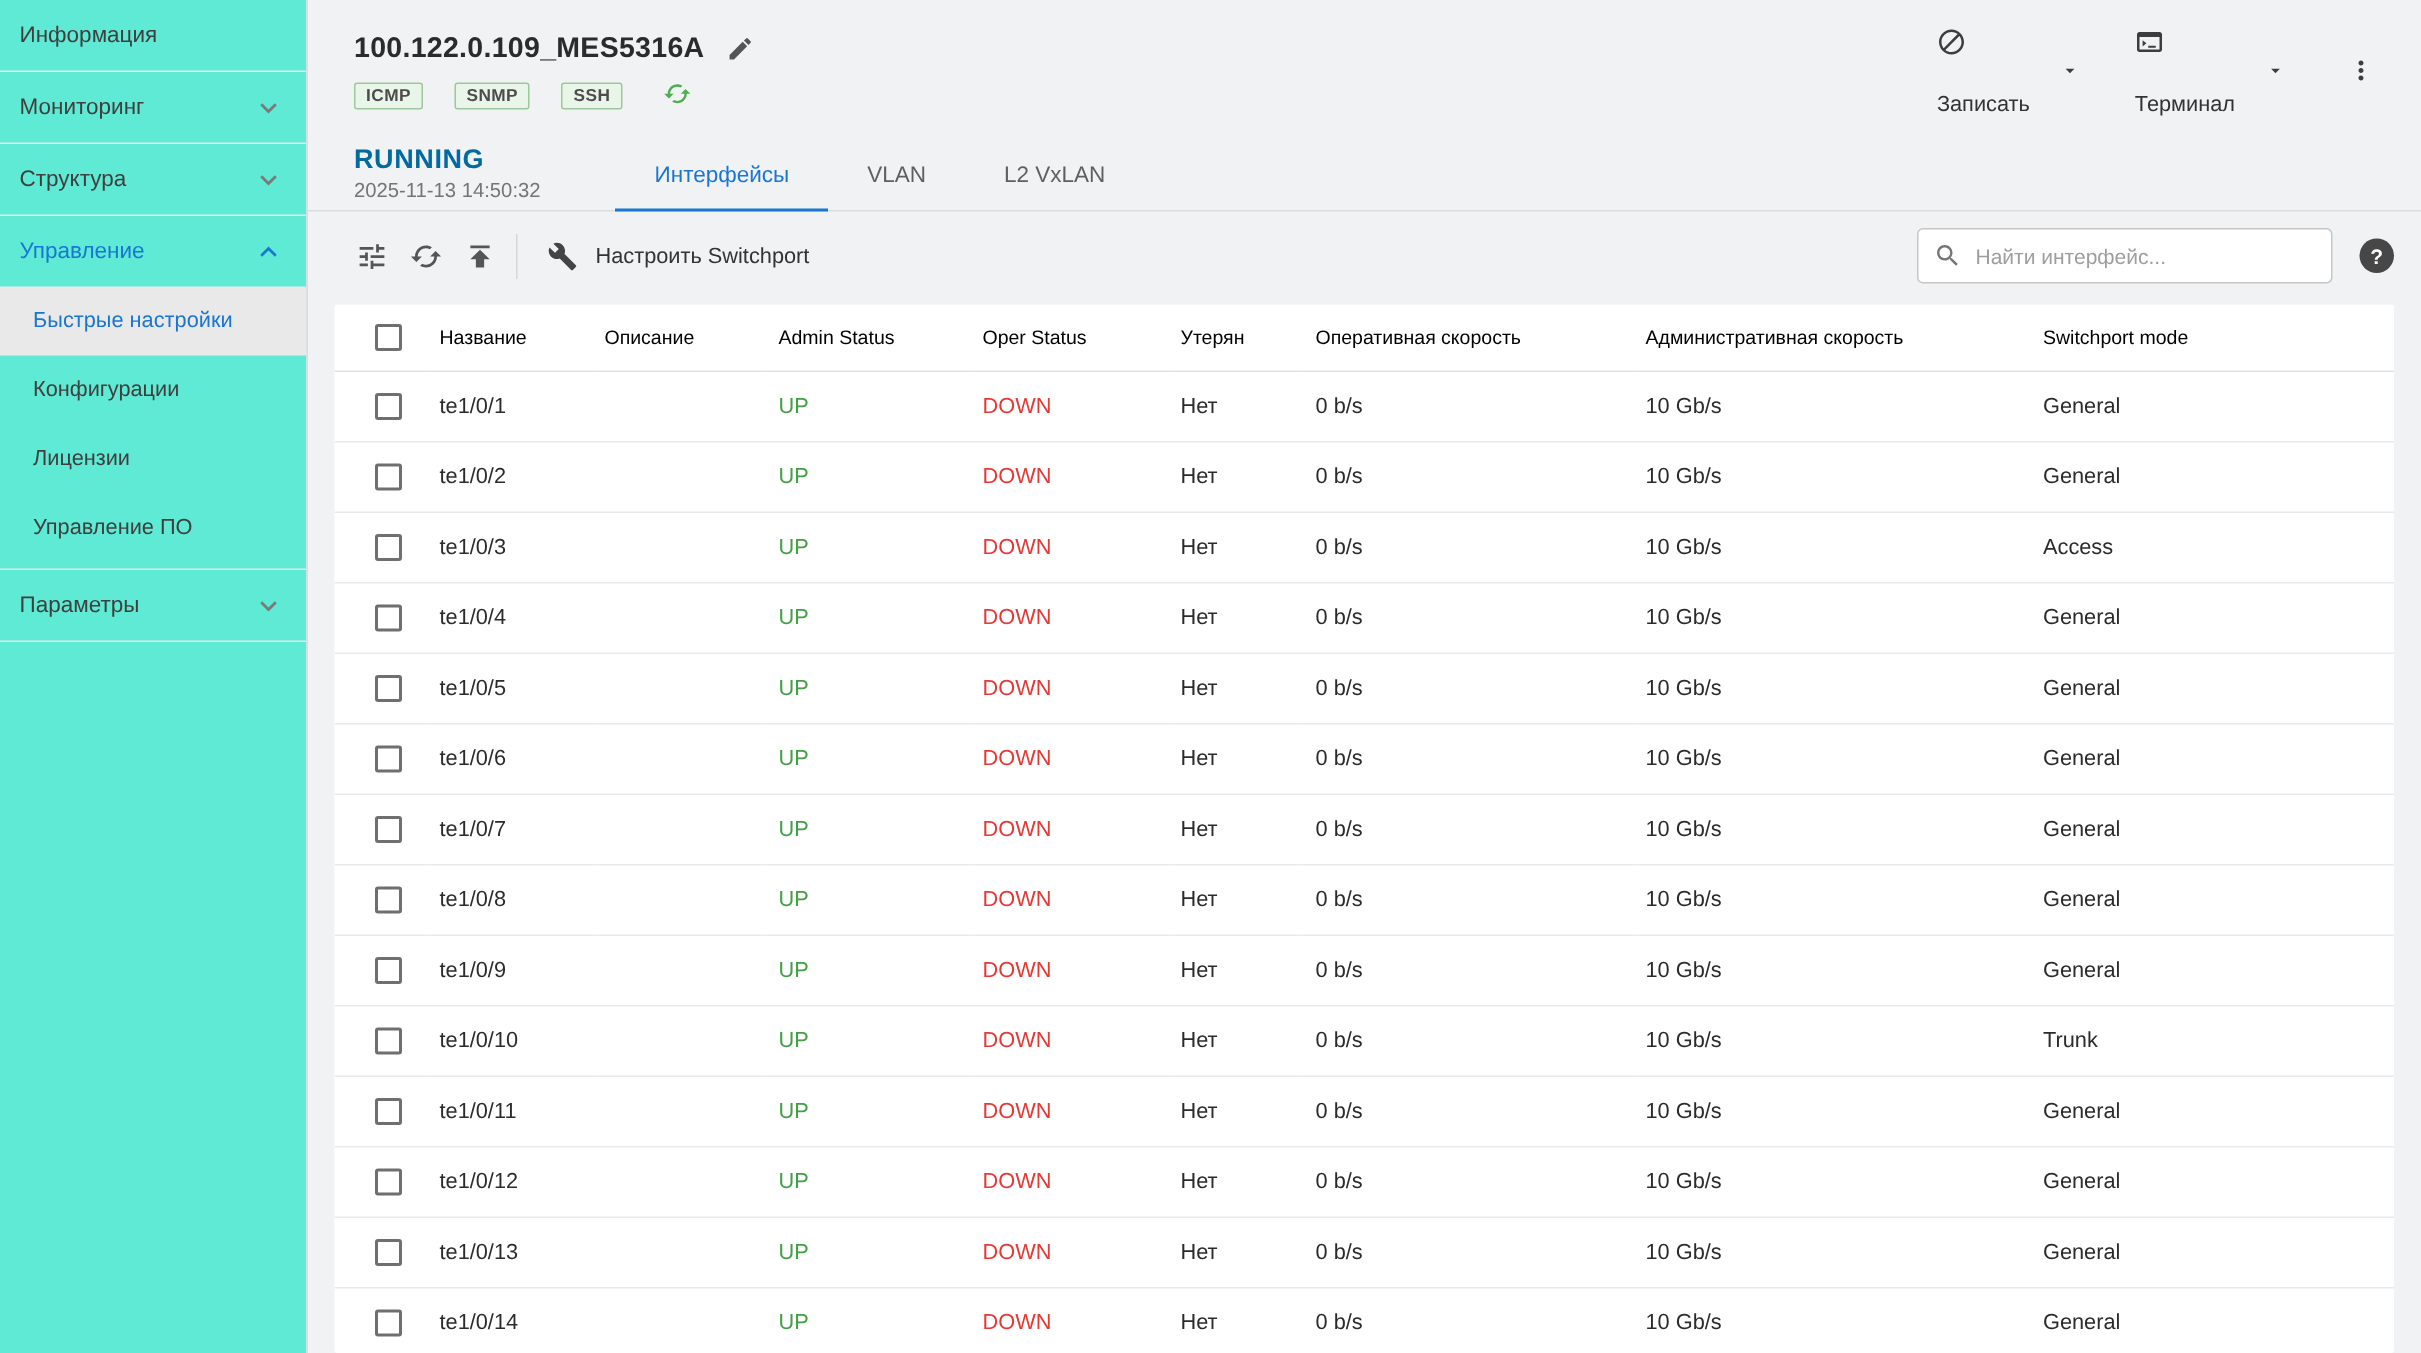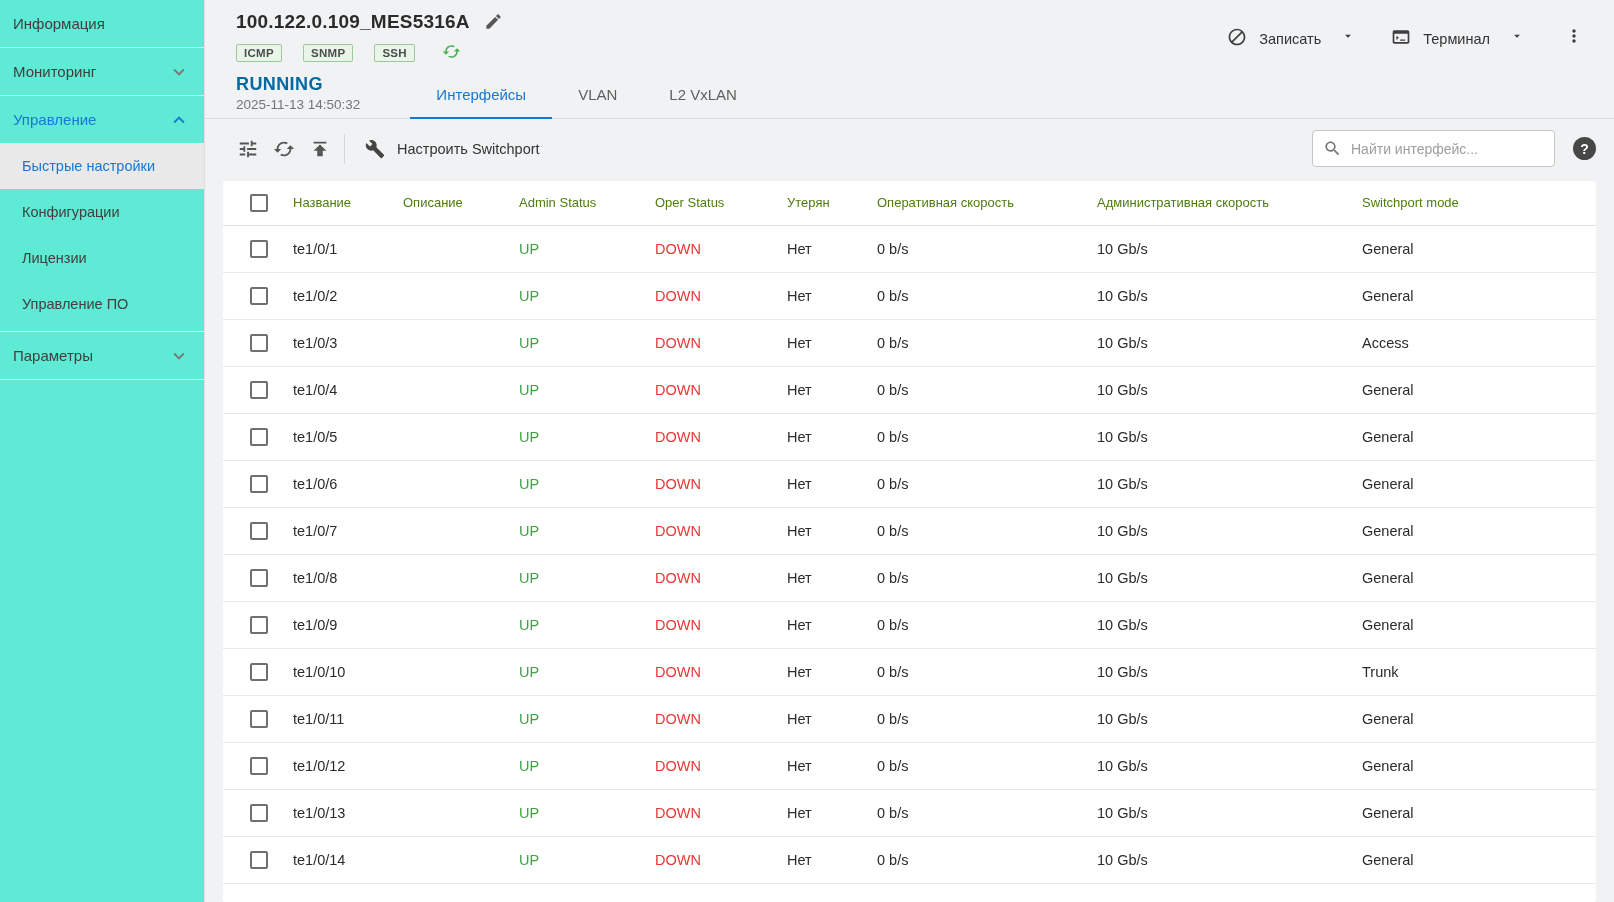--- a/index.html
+++ b/index.html
@@ -54,23 +54,24 @@
   .badge {
     font-size: 11.5px; font-weight: bold; color: #4c4c4c;
     background: #eaf5ea; border: 1px solid #9dc89d;
     padding: 2px 7px; border-radius: 2px; letter-spacing: .3px;
   }
   .badge-refresh svg { width: 19px; height: 19px; fill: #4caf50; margin-left: 6px; }
 
   .dev-actions { display: flex; align-items: center; gap: 2px; padding-right: 6px; }
   .action-btn {
     background: none; border: none; cursor: pointer;
-    display: inline-flex; align-items: flex-end; gap: 12px;
+    display: inline-flex; align-items: flex-start; gap: 24px;
     font-family: inherit; font-size: 14.5px; color: #333;
     padding: 8px 10px;
+    flex-direction: column;
   }
   .action-btn svg { width: 20px; height: 20px; fill: #3d3d3d; }
   .caret-btn { background: none; border: none; cursor: pointer; padding: 6px 8px; margin-right: 16px; }
   .caret-btn svg { width: 14px; height: 14px; fill: #3d3d3d; }
   .kebab-btn { background: none; border: none; cursor: pointer; padding: 6px; margin-left: 8px; }
   .kebab-btn svg { width: 20px; height: 20px; fill: #3d3d3d; }
 
   
   .tabs-row {
     display: flex; align-items: stretch;
@@ -98,21 +99,21 @@
   .tool-icon svg { width: 22px; height: 22px; fill: #555; }
   .v-divider { width: 1px; height: 30px; background: #d7d7d7; margin: 0 12px 0 6px; }
   .switchport-btn {
     background: none; border: none; cursor: pointer;
     display: inline-flex; align-items: center; gap: 12px;
     font-family: inherit; font-size: 14.5px; color: #333; padding: 7px 8px;
   }
   .switchport-btn svg { width: 20px; height: 20px; fill: #444; }
   .search-box {
     margin-left: auto;
-    width: 243px; height: 37px;
+    width: 277px; height: 37px;
     background: #fff; border: 1px solid #c6c6c6; border-radius: 4px;
     display: flex; align-items: center; padding: 0 10px; gap: 9px;
   }
   .search-box svg { width: 19px; height: 19px; fill: #757575; flex: none; }
   .search-box input {
     border: none; outline: none; flex: 1; min-width: 0;
     font-family: inherit; font-size: 14px; color: #333; background: transparent;
   }
   .search-box input::placeholder { color: #9e9e9e; }
   .help-btn {
@@ -120,21 +121,21 @@
     background: #474747; color: #fff; font-size: 14px; font-weight: bold;
     border: none; cursor: pointer; display: flex; align-items: center; justify-content: center;
     font-family: inherit;
   }
 
   
   .table-wrap { margin: 3px 18px 0 18px; background: #fff; flex: 1; overflow: hidden; border-radius: 2px; }
   table { width: 100%; border-collapse: collapse; table-layout: fixed; }
   th, td { text-align: left; padding: 0 8px; overflow: hidden; white-space: nowrap; }
   thead th {
-    height: 44px; font-size: 13px; color: #4d7c0f; font-weight: 500;
+    height: 44px; font-size: 13px; color: #000000; font-weight: 500;
     border-bottom: 1px solid #e0e0e0;
   }
   tbody td {
     height: 47px; font-size: 14.5px; color: #2b2b2b;
     border-bottom: 1px solid #e9e9e9;
   }
   .col-check { width: 62px; padding-left: 27px; }
   .col-name { width: 110px; }
   .col-desc { width: 116px; }
   .col-admin { width: 136px; }
@@ -157,20 +158,28 @@
 <aside class="sidebar" id="sidebar-root">
     <div class="side-section">
     <div class="side-item">
       <span>Информация</span>
 
     </div>
   </div>
     <div class="side-section">
     <div class="side-item">
       <span>Мониторинг</span>
+      <svg class="chev" viewBox="0 0 24 24">
+          <path d="M16.59 8.59L12 13.17 7.41 8.59 6 10l6 6 6-6z"></path>
+        </svg>
+    </div>
+  </div>
+    <div class="side-section">
+    <div class="side-item">
+      <span>Структура</span>
       <svg class="chev" viewBox="0 0 24 24">
           <path d="M16.59 8.59L12 13.17 7.41 8.59 6 10l6 6 6-6z"></path>
         </svg>
     </div>
   </div>
     <div class="side-section">
     <div class="side-item active-parent">
       <span>Управление</span>
       <svg class="chev up" viewBox="0 0 24 24">
           <path d="M16.59 8.59L12 13.17 7.41 8.59 6 10l6 6 6-6z"></path>

